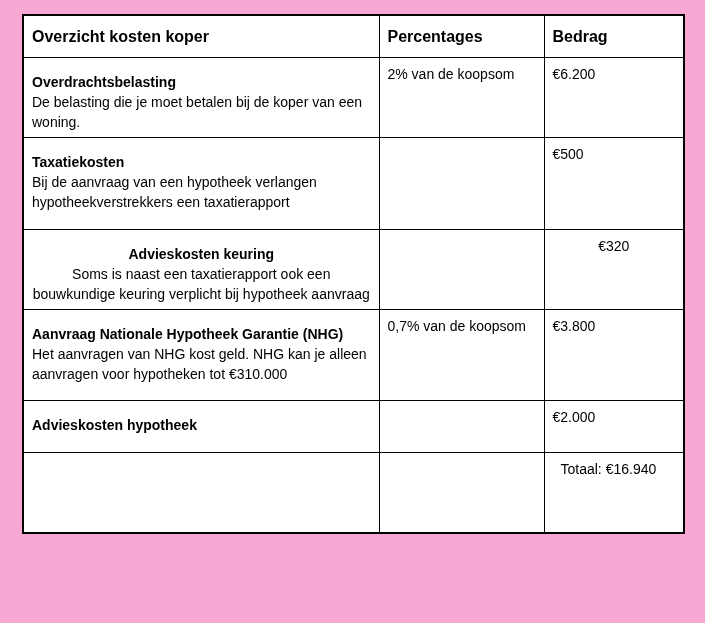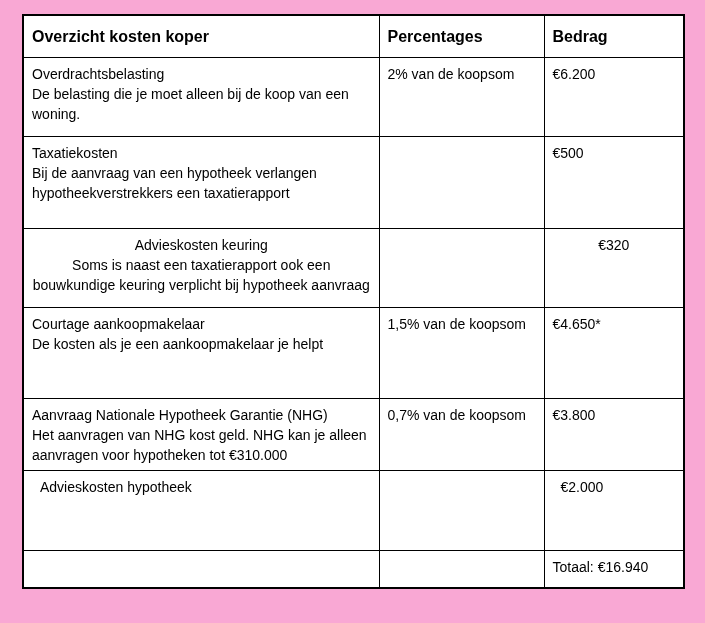--- a/index.html
+++ b/index.html
@@ -47,22 +47,23 @@
     height: 33px;
     vertical-align: middle;
     white-space: nowrap;
   }
   .kosten-table td {
     font-size: 14px;
     line-height: 20px;
     padding: 6px 8px 5px 8px;
   }
   .row-title {
-    font-weight: normal;
+    font-weight: bold;
     white-space: nowrap;
+    margin-top: 8px;
   }
   .row-desc {
     font-weight: normal;
   }
   .col-amt.bold {
     font-weight: normal;
   }
   
   .kosten-table tbody tr:nth-child(1) td { height: 67px; }
   .kosten-table tbody tr:nth-child(2) td { height: 80px; }
@@ -87,48 +88,40 @@
       <tr>
         <th>Overzicht kosten koper</th>
         <th>Percentages</th>
         <th>Bedrag</th>
       </tr>
     </thead>
     <tbody>
         <tr>
           <td class="col-item">
             <div class="row-title">Overdrachtsbelasting</div>
-            <div class="row-desc">De belasting die je moet alleen bij de koop van een woning.</div>
+            <div class="row-desc">De belasting die je moet betalen bij de koper van een woning.</div>
           </td>
           <td class="col-pct">2% van de koopsom</td>
           <td class="col-amt">€6.200</td>
         </tr>
         <tr>
           <td class="col-item">
             <div class="row-title">Taxatiekosten</div>
             <div class="row-desc">Bij de aanvraag van een hypotheek verlangen hypotheekverstrekkers een taxatierapport</div>
           </td>
           <td class="col-pct"></td>
           <td class="col-amt">€500</td>
         </tr>
         <tr>
           <td class="col-item">
             <div class="row-title">Advieskosten keuring</div>
             <div class="row-desc">Soms is naast een taxatierapport ook een bouwkundige keuring verplicht bij hypotheek aanvraag</div>
           </td>
           <td class="col-pct"></td>
           <td class="col-amt">€320</td>
-        </tr>
-        <tr>
-          <td class="col-item">
-            <div class="row-title">Courtage aankoopmakelaar</div>
-            <div class="row-desc">De kosten als je een aankoopmakelaar je helpt</div>
-          </td>
-          <td class="col-pct">1,5% van de koopsom</td>
-          <td class="col-amt">€4.650*</td>
         </tr>
         <tr>
           <td class="col-item">
             <div class="row-title">Aanvraag Nationale Hypotheek Garantie (NHG)</div>
             <div class="row-desc">Het aanvragen van NHG kost geld. NHG kan je alleen aanvragen voor hypotheken tot €310.000</div>
           </td>
           <td class="col-pct">0,7% van de koopsom</td>
           <td class="col-amt">€3.800</td>
         </tr>
         <tr>

